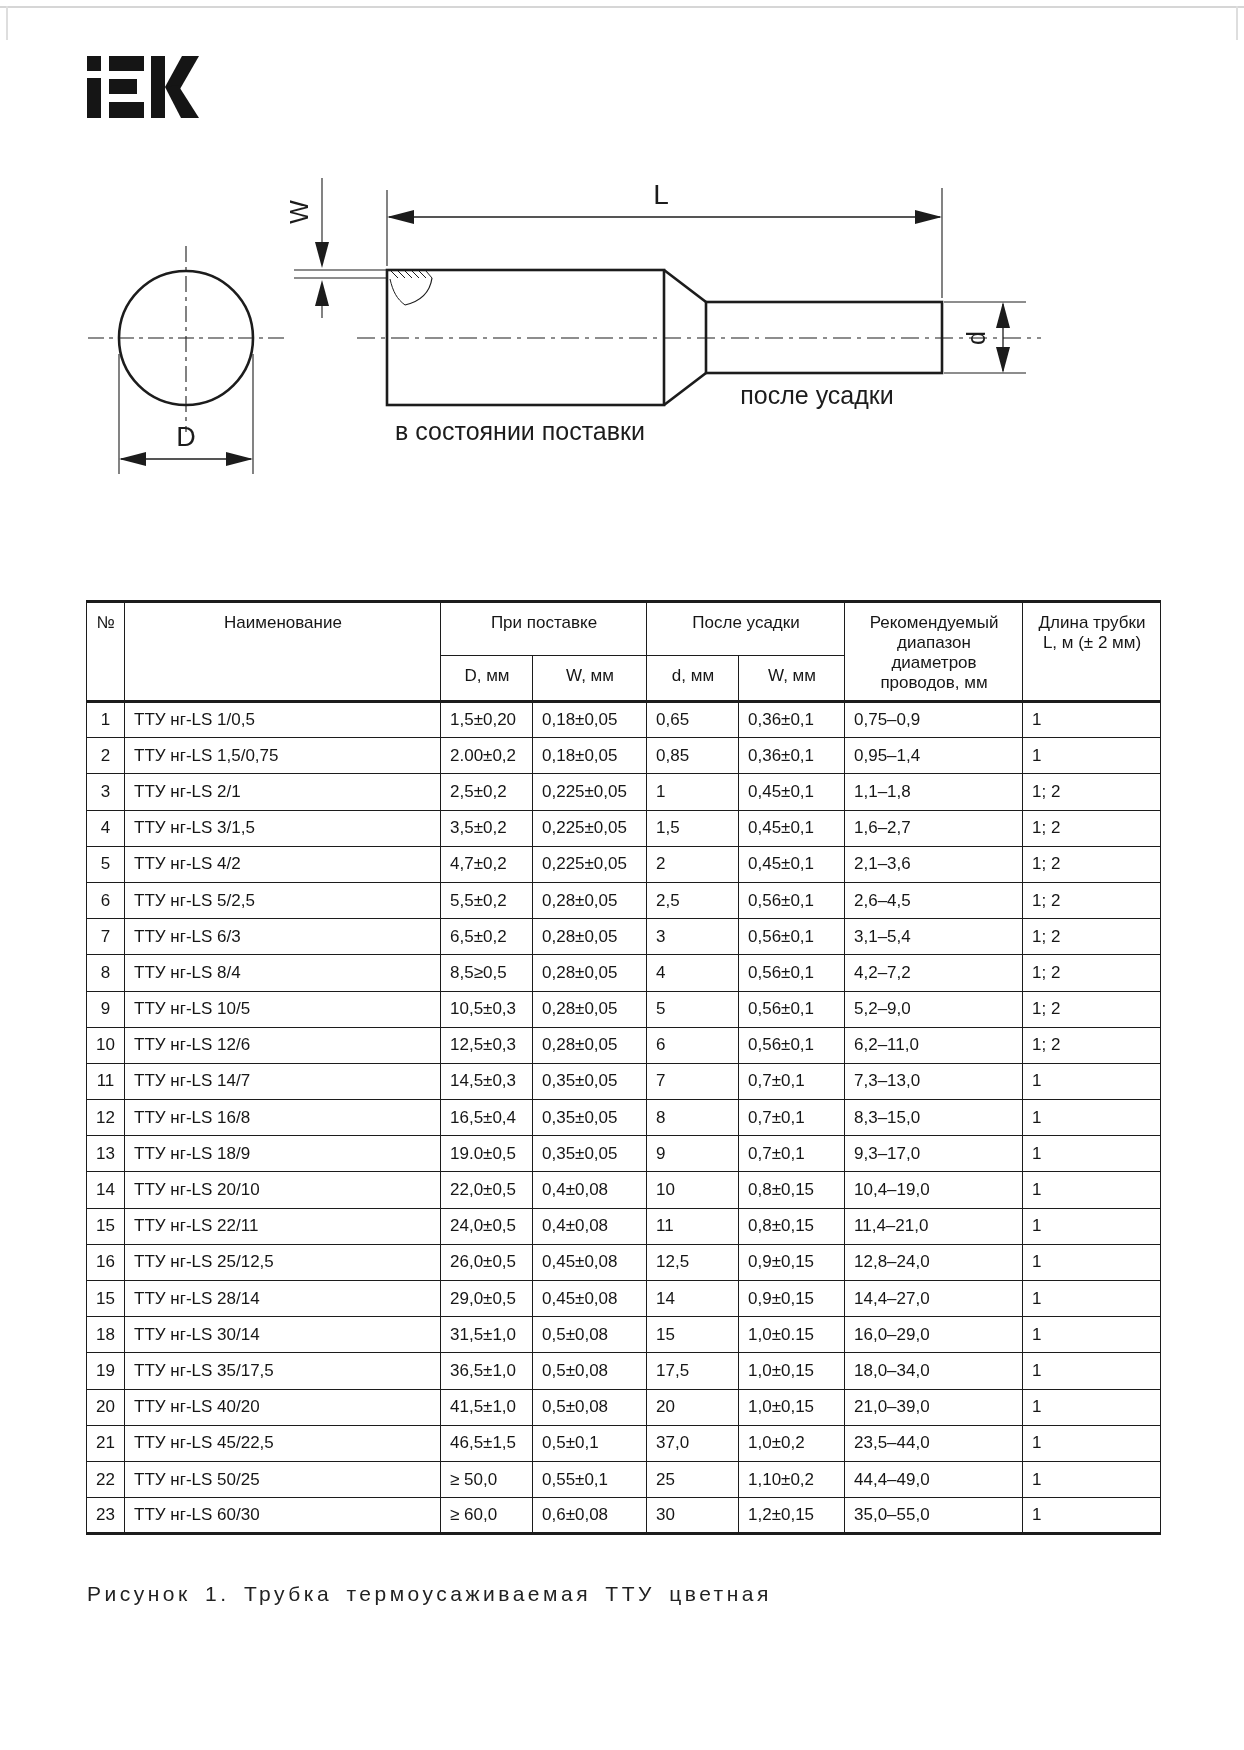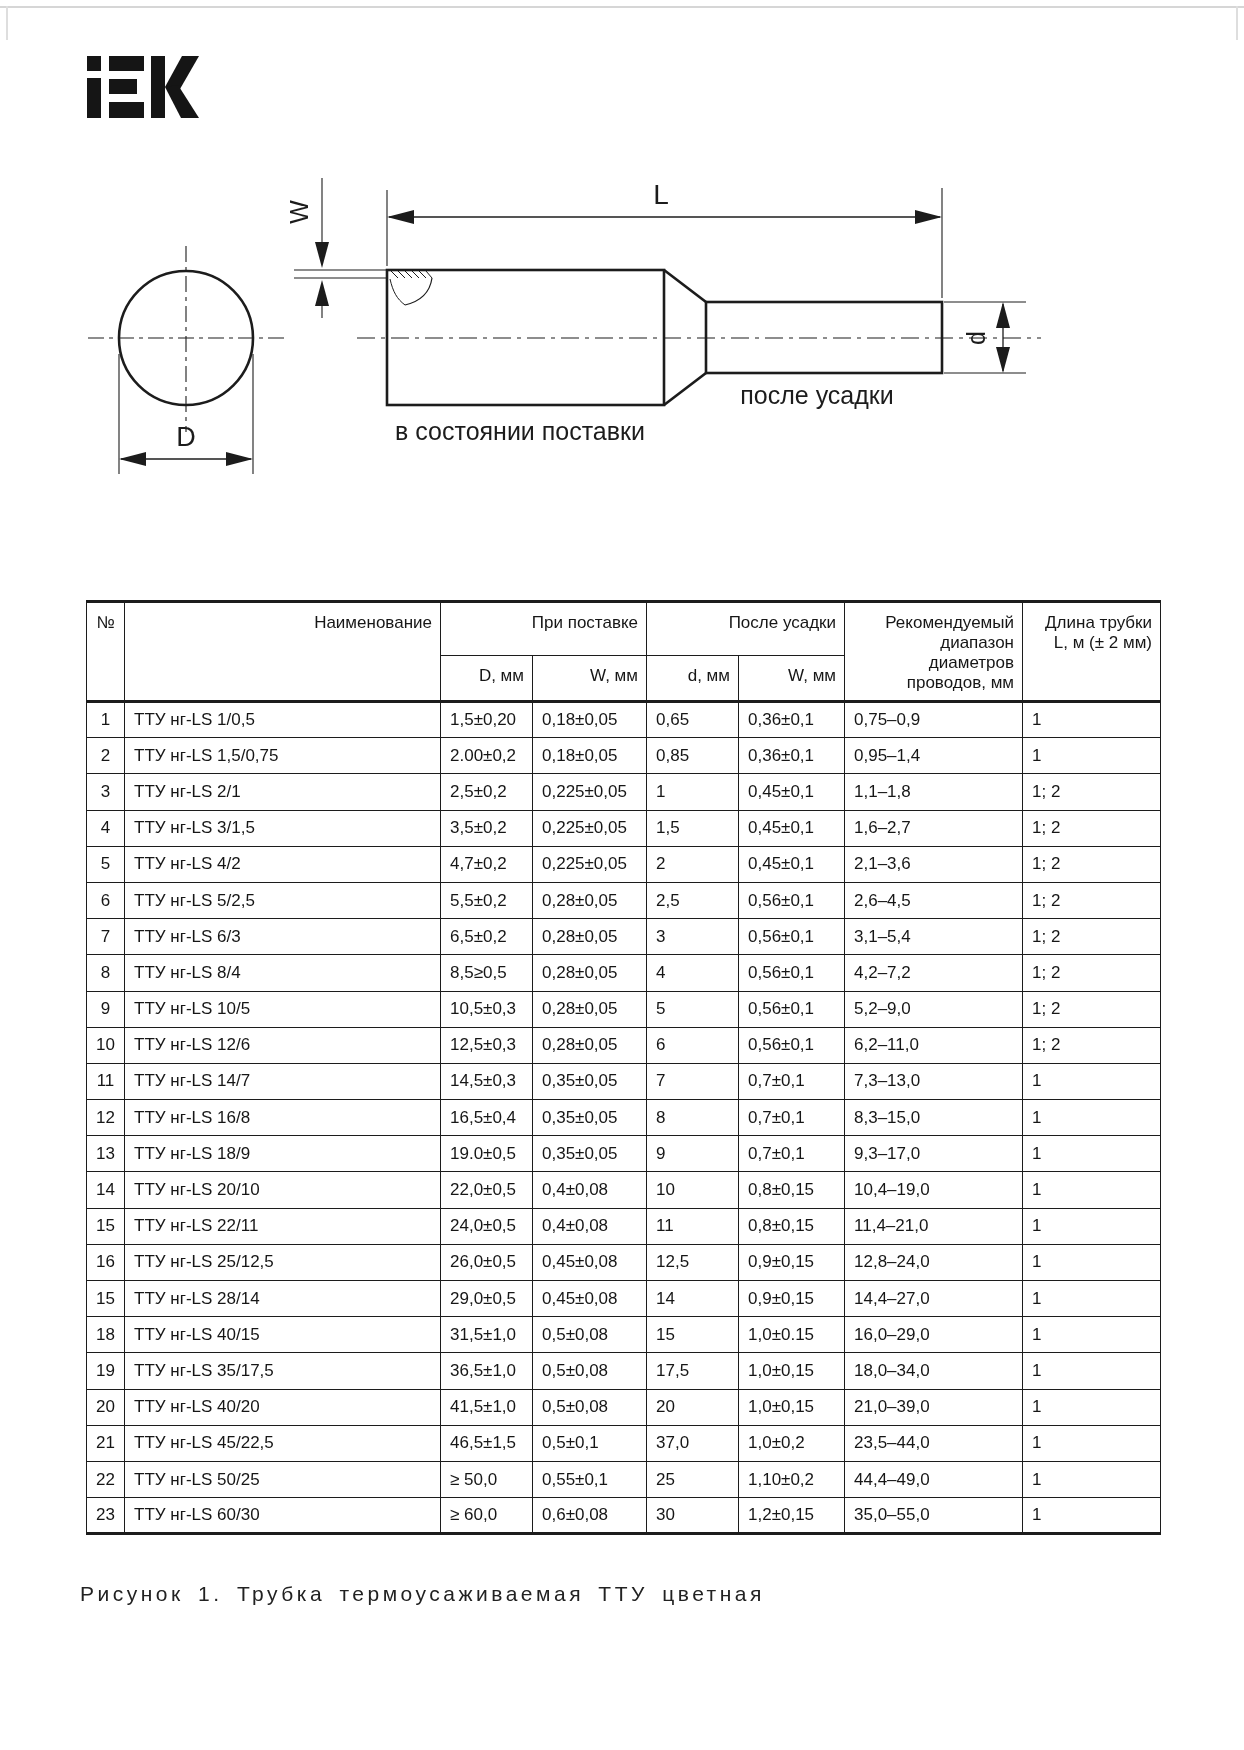--- a/index.html
+++ b/index.html
@@ -16,33 +16,33 @@
   .diagram{position:absolute;left:60px;top:140px;width:1180px;height:340px;}
   .diagram text{font-family:"Liberation Sans",sans-serif;fill:#1c1c1c;}
 
   table.spec{
     position:absolute;left:86px;top:600px;width:1074px;
     border-collapse:collapse;table-layout:fixed;
     font-size:17px;line-height:1.18;color:#161616;
   }
   table.spec{border:1.4px solid #1c1c1c;border-top:3px solid #1c1c1c;border-bottom:3px solid #1c1c1c;}
   .spec th,.spec td{border:1.2px solid #1c1c1c;font-weight:normal;}
-  .spec thead th{text-align:right;vertical-align:top;padding:10px 8px 4px 9px;}
+  .spec thead th{text-align:center;vertical-align:top;padding:10px 8px 4px 9px;}
   .spec thead tr.group-row{height:54px;}
   .spec thead tr.sub-row{height:46px;}
   .spec thead th.th-thick{border-bottom:3px solid #1c1c1c;}
   .spec tbody tr{height:36.2px;}
   .spec td{padding:2px 6px 2px 9px;vertical-align:middle;white-space:nowrap;}
   .spec td.c0{text-align:center;padding-left:2px;padding-right:2px;}
   .spec th.hnum{text-align:center;padding-left:2px;padding-right:2px;}
   .col0{width:38px;} .col1{width:316px;} .col2{width:92px;} .col3{width:114px;}
   .col4{width:92px;} .col5{width:106px;} .col6{width:178px;} .col7{width:138px;}
 
   .figure-caption{
-    position:absolute;left:80px;top:1582px;width:1080px;
+    position:absolute;left:87px;top:1582px;width:1080px;
     font-size:21px;letter-spacing:3.5px;word-spacing:5px;color:#222;
   }
 </style>
 </head>
 <body>
 
 <div class="page">
   <div class="page-edge-top"></div>
   <div class="page-edge-left"></div>
   <div class="page-edge-right"></div>
@@ -312,21 +312,21 @@
           <td class="c1">ТТУ нг-LS 28/14</td>
           <td class="c2">29,0±0,5</td>
           <td class="c3">0,45±0,08</td>
           <td class="c4">14</td>
           <td class="c5">0,9±0,15</td>
           <td class="c6">14,4–27,0</td>
           <td class="c7">1</td>
         </tr>
         <tr>
           <td class="c0">18</td>
-          <td class="c1">ТТУ нг-LS 40/15</td>
+          <td class="c1">ТТУ нг-LS 30/14</td>
           <td class="c2">31,5±1,0</td>
           <td class="c3">0,5±0,08</td>
           <td class="c4">15</td>
           <td class="c5">1,0±0.15</td>
           <td class="c6">16,0–29,0</td>
           <td class="c7">1</td>
         </tr>
         <tr>
           <td class="c0">19</td>
           <td class="c1">ТТУ нг-LS 35/17,5</td>

